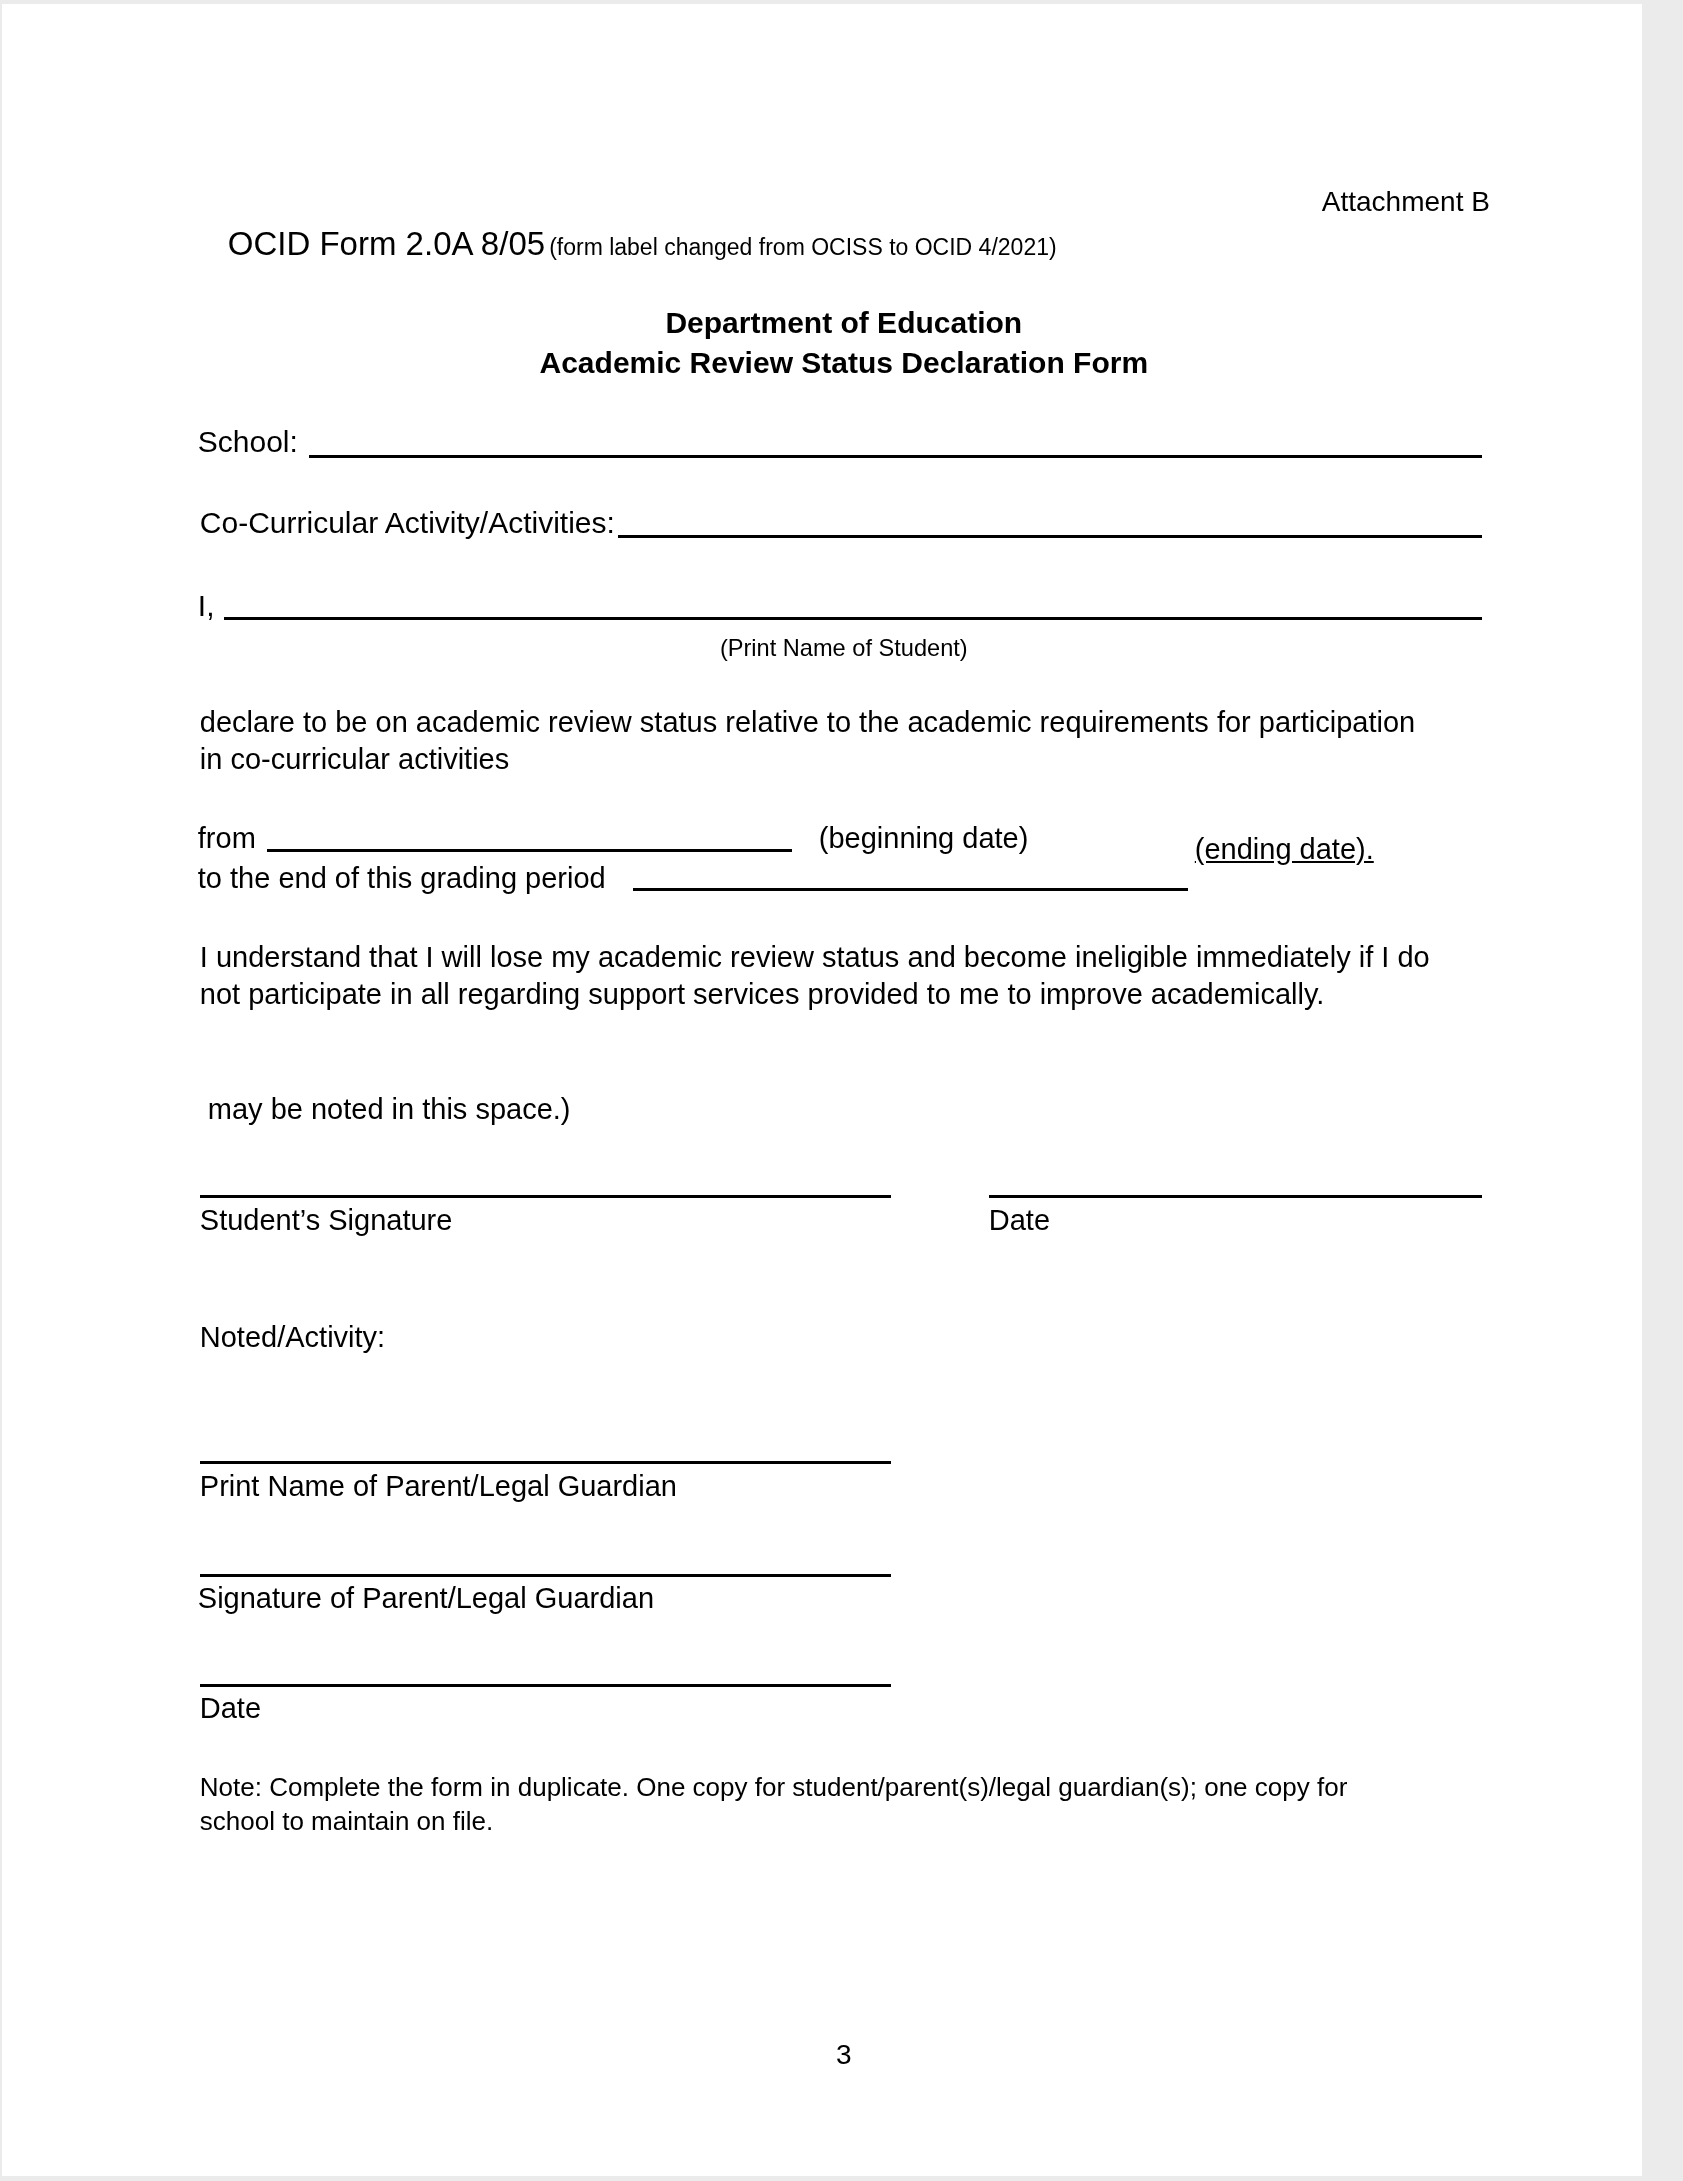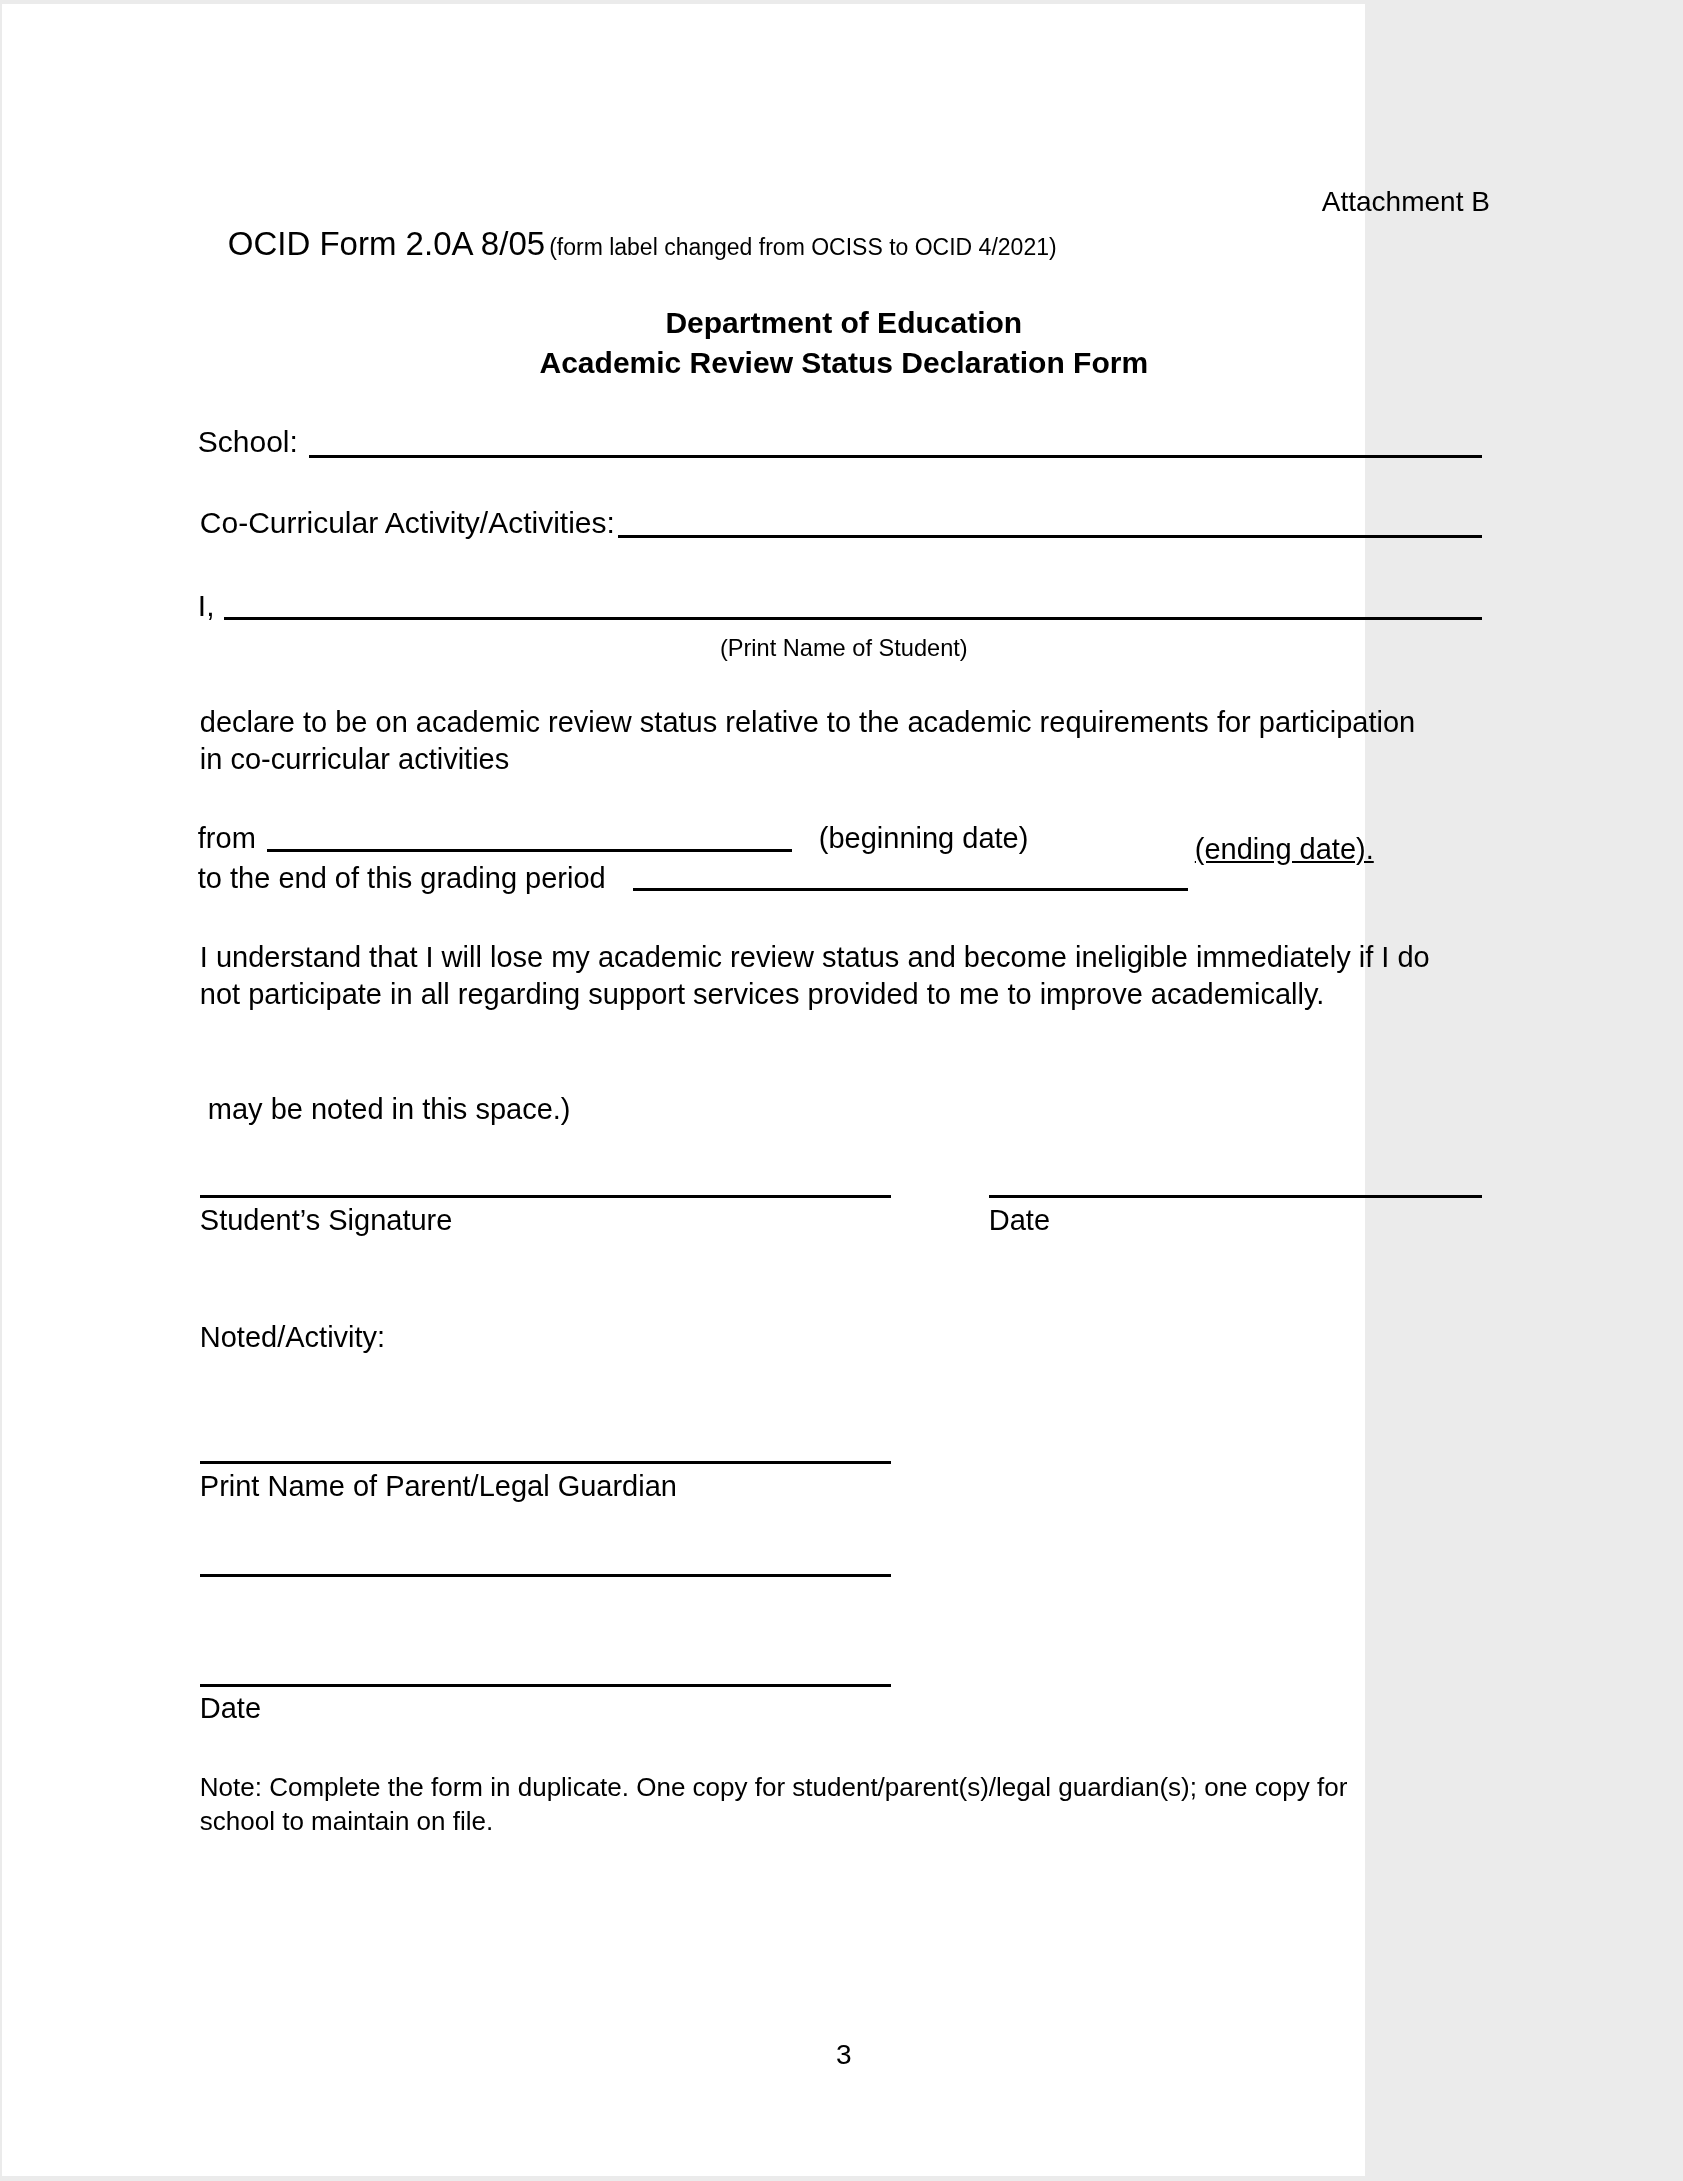--- a/index.html
+++ b/index.html
@@ -7,21 +7,21 @@
     width: 1684px; height: 2182px;
     background: #ebebeb;
     position: relative;
     overflow: hidden;
     font-family: "Liberation Sans", sans-serif;
     color: #000;
   }
   .page {
     position: absolute;
     left: 1.8px; top: 3.6px;
-    width: 1363px; height: 2172px;
+    width: 1640px; height: 2172px;
     background: #ffffff;
   }
   .abs { position: absolute; white-space: nowrap; }
   .t34 { font-size: 30px; line-height: 36px; }
   .t30 { font-size: 28px; line-height: 36px; }
   .t26 { font-size: 23.6px; line-height: 29px; }
   .t28 { font-size: 26px; line-height: 35px; }
   .bold { font-weight: bold; }
   .rule {
     position: absolute;
@@ -82,20 +82,21 @@
 
   <div class="rule" style="left:987px; width:493px; top:1191px;"></div>
   <div class="para" style="left:987px; top:1198px;">Date</div>
 
   <div class="para" style="left:198px; top:1315px;">Noted/Activity:</div>
 
   <div class="rule" style="left:198px; width:691px; top:1457px;"></div>
   <div class="para" style="left:198px; top:1464px;">Print Name of Parent/Legal Guardian</div>
 
   <div class="rule" style="left:198px; width:691px; top:1570px;"></div>
+  <div class="para" style="left:196px; top:1576px;">Signature of Parent/Legal Guardian</div>
 
   <div class="rule" style="left:198px; width:691px; top:1680px;"></div>
   <div class="para" style="left:198px; top:1686px;">Date</div>
 
   <div class="abs t28" style="left:198px; top:1766px;">Note: Complete the form in duplicate. One copy for student/parent(s)/legal guardian(s); one copy for</div>
   <div class="abs t28" style="left:198px; top:1800px;">school to maintain on file.</div>
 
   <div class="abs center t30" style="left:0; width:1684px; top:2033px;">3</div>
 
 </div>

